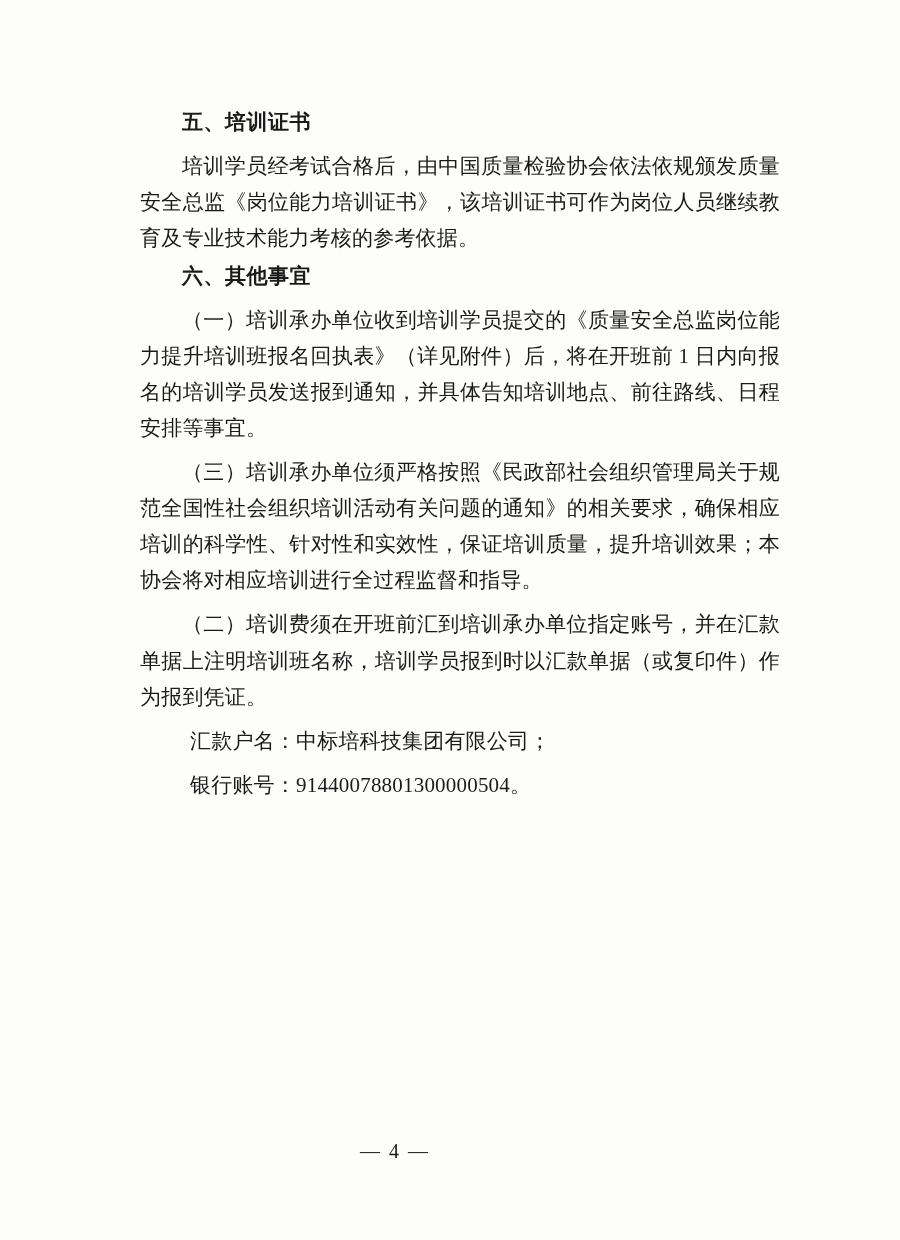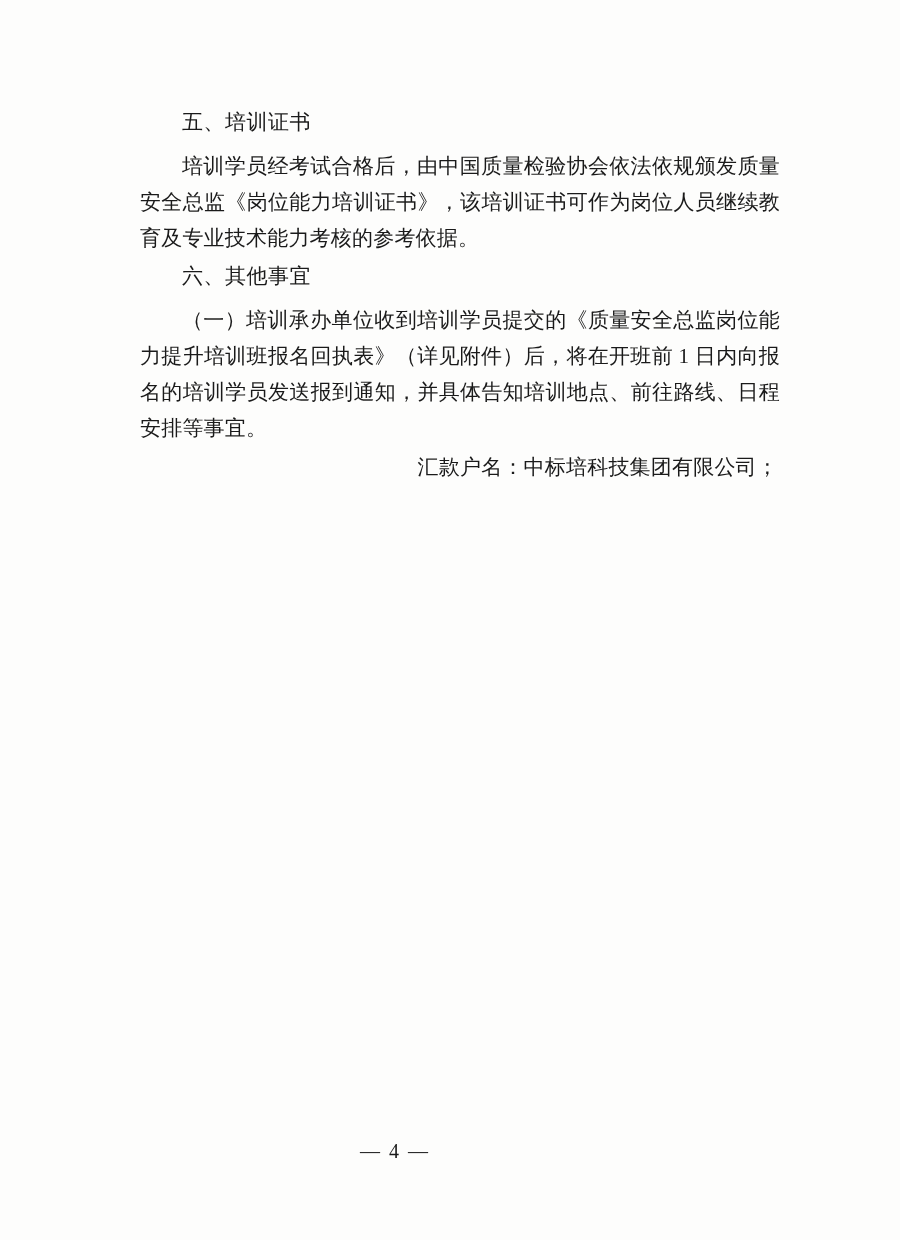--- a/index.html
+++ b/index.html
@@ -21,21 +21,21 @@
     background: #fdfdfc;
   }
   .content {
     position: absolute;
     left: 140px;
     top: 105px;
     width: 640px;
   }
   h2.section-heading {
     font-size: 21px;
-    font-weight: normal;
+    font-weight: bold;
     line-height: 1.65;
     margin: 0 0 2px 0;
     text-indent: 42px;
     letter-spacing: 0.5px;
     font-family: "Liberation Serif", "DejaVu Serif", serif;
   }
   p.para {
     font-size: 21px;
     line-height: 1.72;
     margin: 8px 0 2px 0;
@@ -43,24 +43,23 @@
     text-align: justify;
     text-justify: inter-ideograph;
     letter-spacing: 0.2px;
   }
   .blk {
     margin-bottom: 3px;
   }
   .bank-line {
     font-size: 21px;
     line-height: 1.72;
-    margin: 2px;
+    margin: 8px;
     text-indent: 42px;
     letter-spacing: 0.2px;
-    text-align: right;
   }
   .footer {
     position: absolute;
     left: 0;
     top: 1140px;
     width: 900px;
     text-align: center;
     font-size: 20px;
     letter-spacing: 2px;
   }
@@ -76,24 +75,27 @@
   <div class="content">
 
     <div class="blk">
       <h2 class="section-heading">五、培训证书</h2>
       <p class="para">培训学员经考试合格后，由中国质量检验协会依法依规颁发质量安全总监《岗位能力培训证书》，该培训证书可作为岗位人员继续教育及专业技术能力考核的参考依据。</p>
     </div>
 
     <div class="blk">
       <h2 class="section-heading">六、其他事宜</h2>
       <p class="para">（一）培训承办单位收到培训学员提交的《质量安全总监岗位能力提升培训班报名回执表》（详见附件）后，将在开班前 1 日内向报名的培训学员发送报到通知，并具体告知培训地点、前往路线、日程安排等事宜。</p>
+      <p class="para">（三）培训承办单位须严格按照《民政部社会组织管理局关于规范全国性社会组织培训活动有关问题的通知》的相关要求，确保相应培训的科学性、针对性和实效性，保证培训质量，提升培训效果；本协会将对相应培训进行全过程监督和指导。</p>
     </div>
 
     <div class="blk">
+      <p class="para">（二）培训费须在开班前汇到培训承办单位指定账号，并在汇款单据上注明培训班名称，培训学员报到时以汇款单据（或复印件）作为报到凭证。</p>
       <p class="bank-line">汇款户名：中标培科技集团有限公司；</p>
+      <p class="bank-line">银行账号：91440078801300000504。</p>
     </div>
 
   </div>
 
   <div class="footer">
     <span class="pageno">— 4 —</span>
   </div>
 </div>
 
 </body></html>

